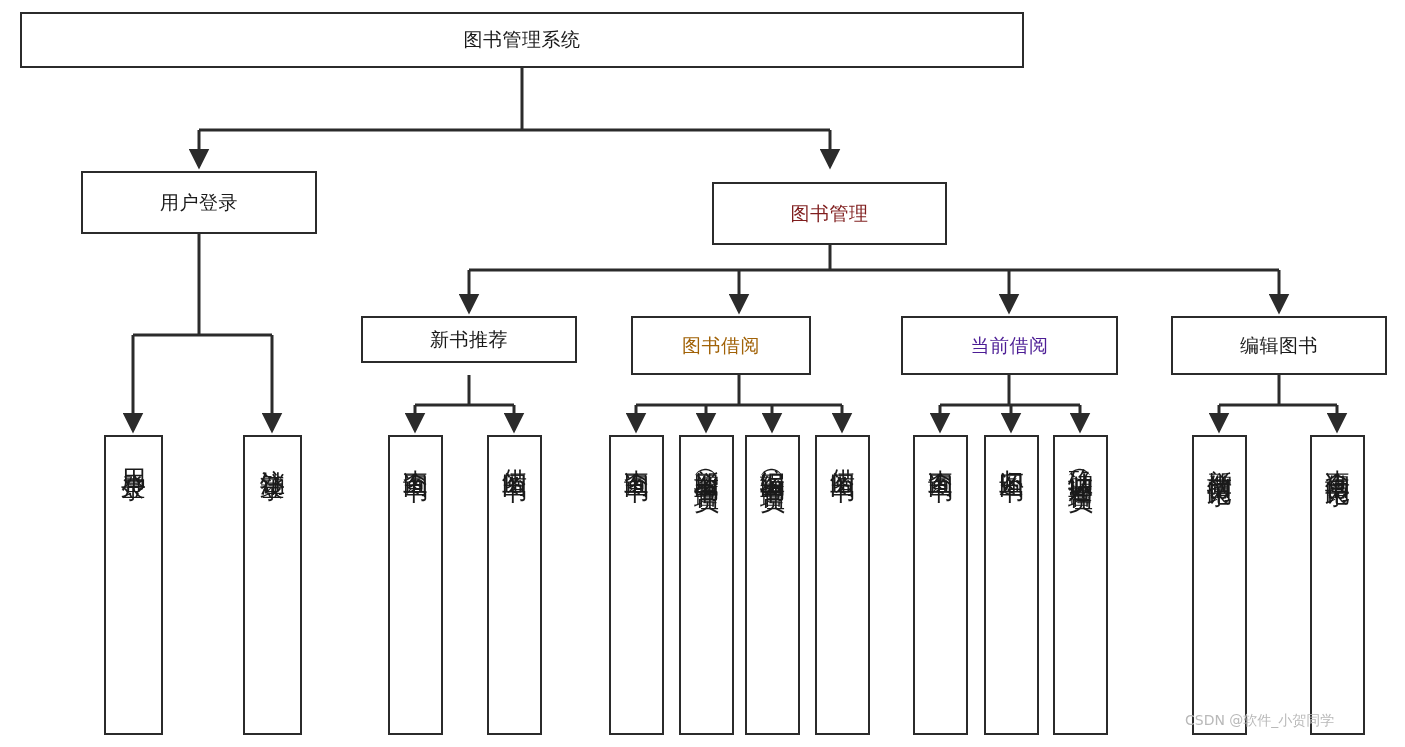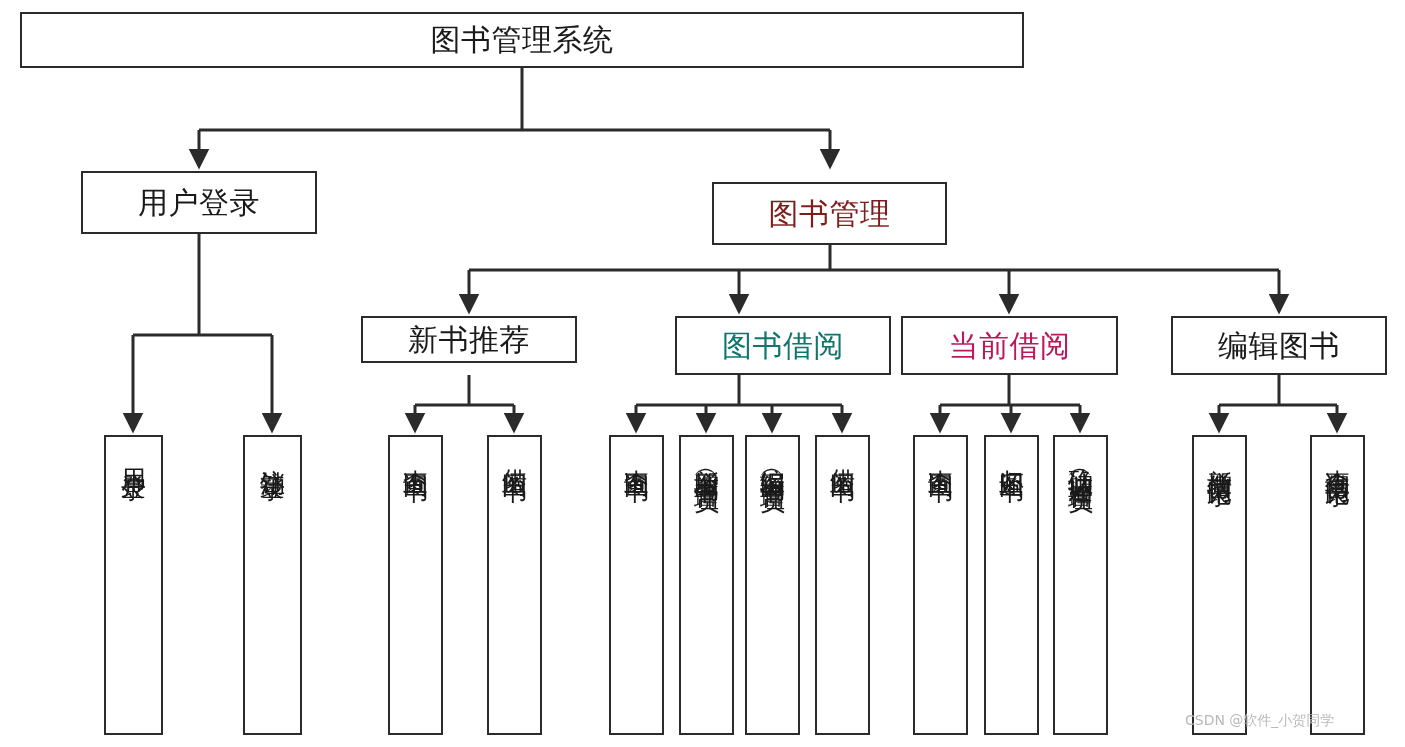--- a/index.html
+++ b/index.html
@@ -37,21 +37,21 @@
   }
   .node-label {
     display: block;
     line-height: 1.12;
     letter-spacing: 0.5px;
     white-space: pre-wrap;
     text-align: center;
   }
   
   .h-node .node-label {
-    font-size: 30px;
+    font-size: 19px;
   }
   
   .v-node {
     align-items: flex-start;
     padding-top: 12px;
   }
   .v-node .node-label {
     writing-mode: vertical-rl;
     text-orientation: upright;
     font-size: 25px;
@@ -131,24 +131,24 @@
   <div class="node h-node" style="left: 81px; top: 171px; width: 236px; height: 63px; border-color: rgb(43, 43, 43); background: rgb(255, 255, 255); color: rgb(26, 26, 26);">
     <span class="node-label">用户登录</span>
   </div>
   <div class="node h-node" style="left: 712px; top: 182px; width: 235px; height: 63px; border-color: rgb(43, 43, 43); background: rgb(255, 255, 255); color: #7f1d1d;">
     <span class="node-label">图书管理</span>
   </div>
 
   <div class="node h-node" style="left: 361px; top: 316px; width: 216px; height: 47px; border-color: rgb(43, 43, 43); background: rgb(255, 255, 255); color: rgb(26, 26, 26);">
     <span class="node-label">新书推荐</span>
   </div>
-  <div class="node h-node" style="left: 631px; top: 316px; width: 216px; height: 59px; border-color: rgb(43, 43, 43); background: rgb(255, 255, 255); color: #0f766e; margin-left: 44px;">
+  <div class="node h-node" style="left: 631px; top: 316px; width: 180px; height: 59px; border-color: rgb(43, 43, 43); background: rgb(255, 255, 255); color: #a16207;">
     <span class="node-label">图书借阅</span>
   </div>
-  <div class="node h-node" style="left: 901px; top: 316px; width: 217px; height: 59px; border-color: rgb(43, 43, 43); background: rgb(255, 255, 255); color: #be185d;">
+  <div class="node h-node" style="left: 901px; top: 316px; width: 217px; height: 59px; border-color: rgb(43, 43, 43); background: rgb(255, 255, 255); color: #4c1d95;">
     <span class="node-label">当前借阅</span>
   </div>
   <div class="node h-node" style="left: 1171px; top: 316px; width: 216px; height: 59px; border-color: rgb(43, 43, 43); background: rgb(255, 255, 255); color: rgb(26, 26, 26);">
     <span class="node-label">编辑图书</span>
   </div>
 
   <div class="node v-node" style="left: 104px; top: 435px; width: 59px; height: 300px; border-color: rgb(43, 43, 43); background: rgb(255, 255, 255); color: rgb(26, 26, 26);">
     <span class="node-label">用户登录</span>
   </div>
   <div class="node v-node" style="left: 243px; top: 435px; width: 59px; height: 300px; border-color: rgb(43, 43, 43); background: rgb(255, 255, 255); color: rgb(26, 26, 26);">

